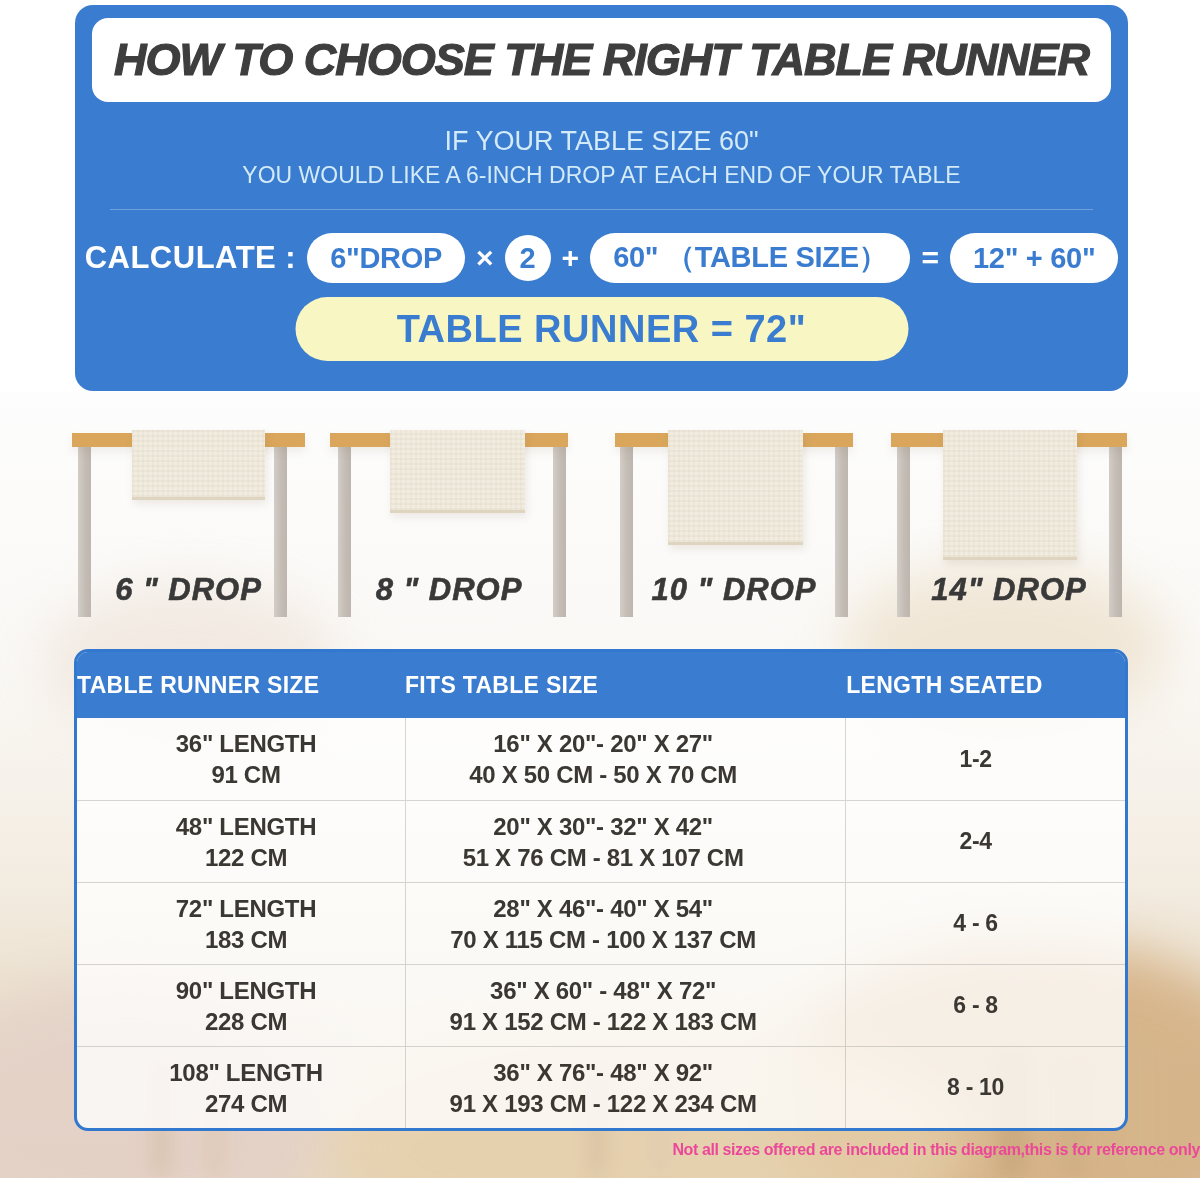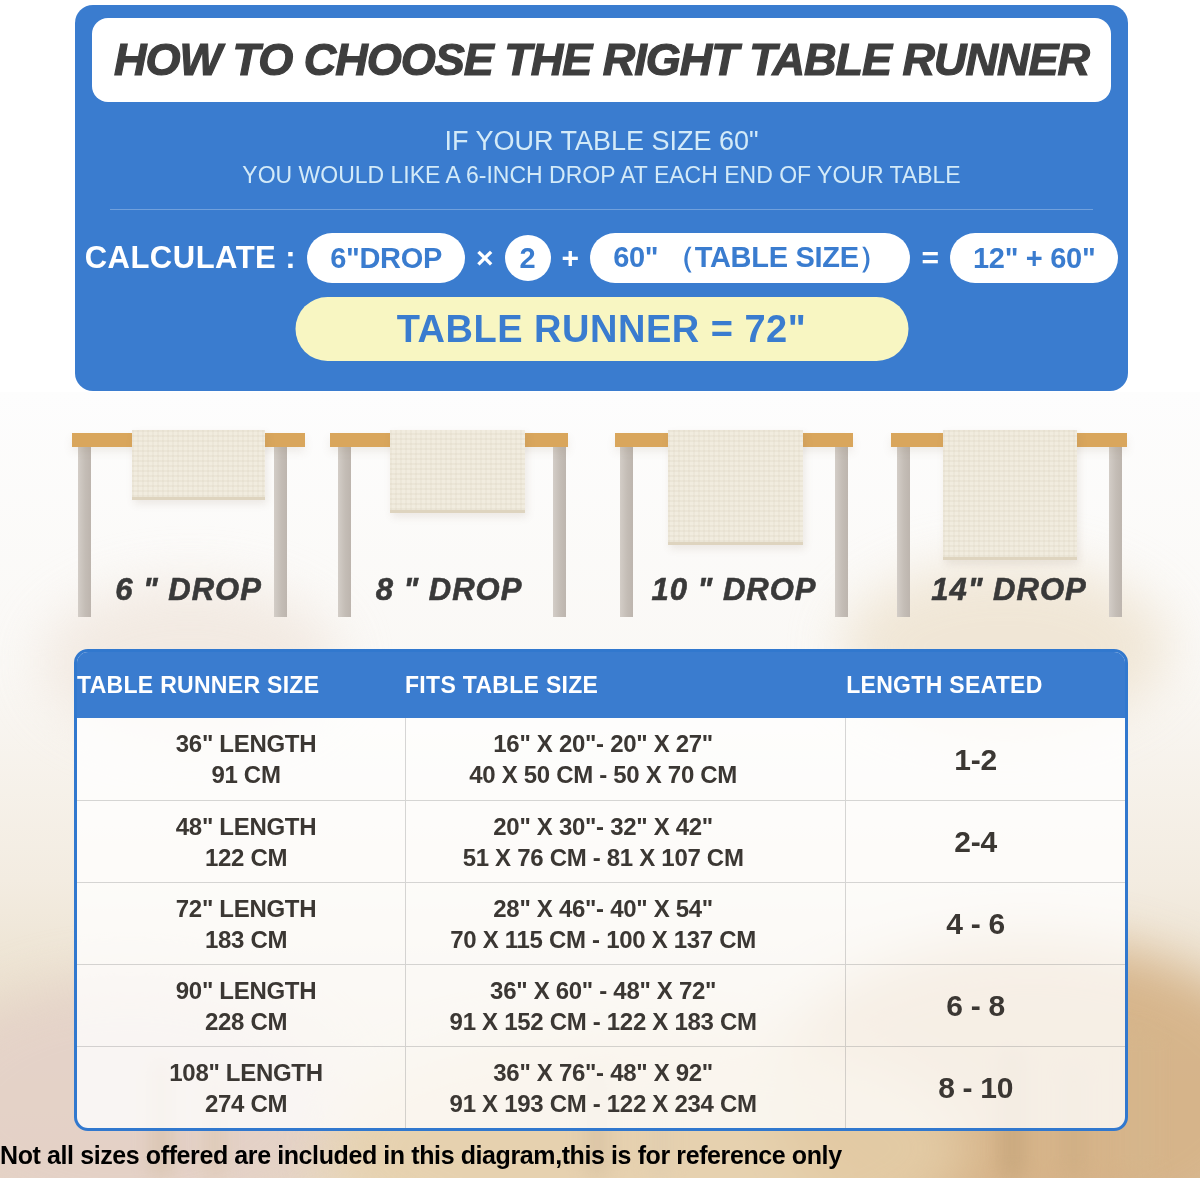--- a/index.html
+++ b/index.html
@@ -86,24 +86,24 @@
   .hcell.c2{padding-right:45px;} .hcell.c3{padding-right:20px;}
   .size-body{display:grid;grid-template-rows:repeat(5,1fr);height:410px;}
   .srow{display:grid;grid-template-columns:31.3% 42.1% 26.6%;}
   .srow + .srow{border-top:1px solid rgba(130,130,130,0.32);}
   .cell{display:flex;flex-direction:column;align-items:center;justify-content:center;
     text-align:center;color:#3b3733;font-weight:bold;font-size:24px;line-height:31px;
     letter-spacing:-.3px;white-space:nowrap;}
   .cell.c1{padding-left:10px;}
   .cell.c2{border-left:1px solid rgba(130,130,130,0.32);
     border-right:1px solid rgba(130,130,130,0.32);padding-right:45px;}
-  .cell.c3{font-size:30px;padding-right:20px;}
-
-  .footnote{position:absolute;top:1141px;left:0;width:100%;text-align:left;
-    font-weight:bold;font-size:25px;color:#000000;letter-spacing:-.4px;}
+  .cell.c3{font-size:23px;padding-right:20px;}
+
+  .footnote{position:absolute;top:1141px;left:0;width:100%;text-align:right;
+    font-weight:bold;font-size:16px;color:#ec4899;letter-spacing:-.4px;}
 </style>
 </head>
 <body>
 
 <div class="page">
 
   <div class="photo-bg">
     <div class="blob b1"></div>
     <div class="blob b2"></div>
     <div class="blob b3"></div>

